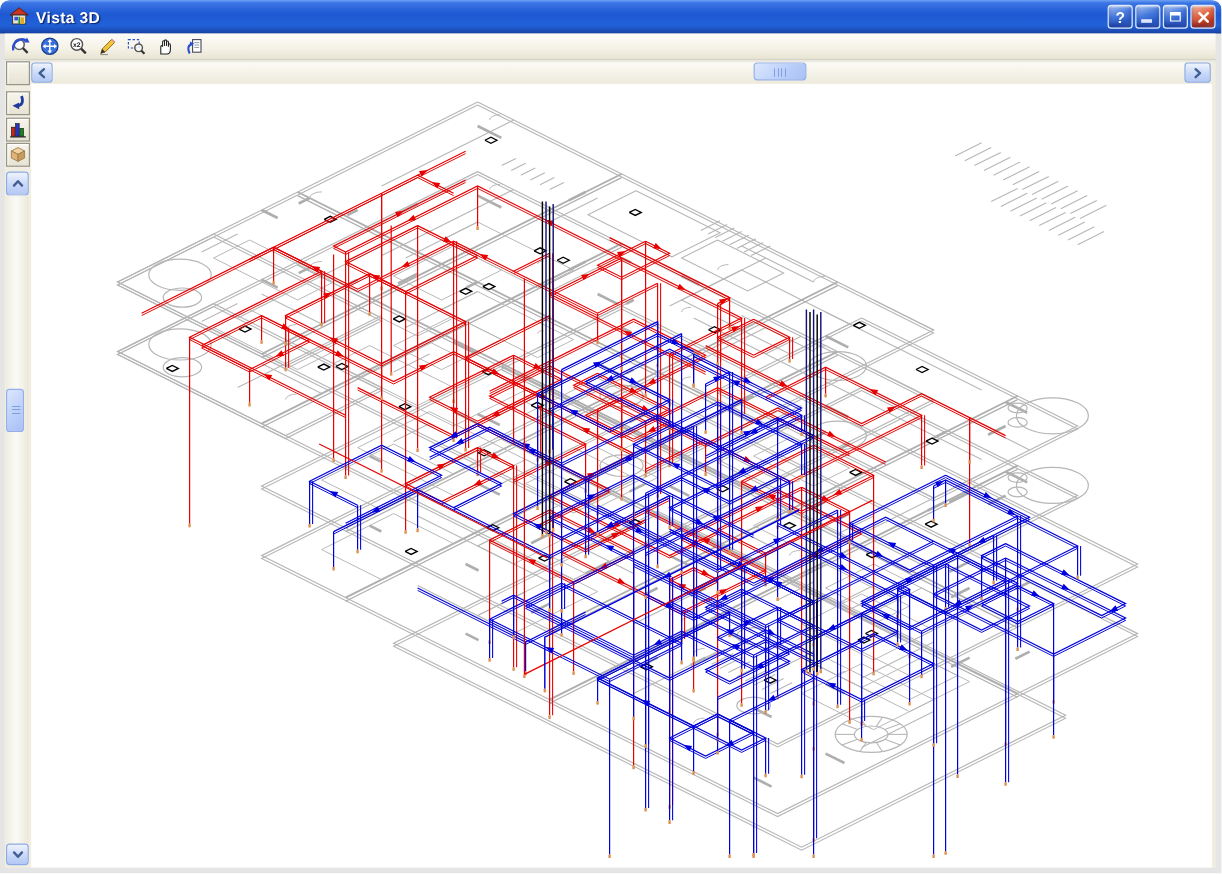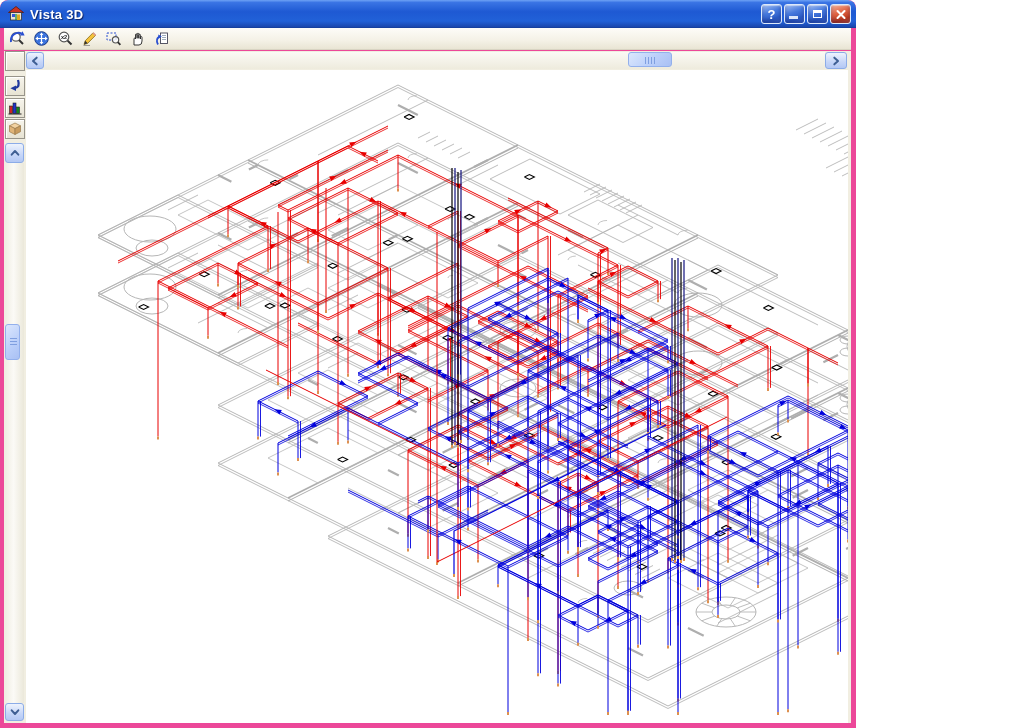--- a/index.html
+++ b/index.html
@@ -1,17 +1,17 @@
 <!DOCTYPE html>
 <html><head>
 <meta charset="utf-8">
 <style>
   html,body{margin:0;padding:0;background:#fff;}
   *{box-sizing:border-box;}
-  .window{position:relative;width:856px;height:728px;background:#ec4899;
+  .window{position:relative;width:1018px;height:728px;background:#e5e5e5;
     border-radius:8px 8px 0 0;overflow:hidden;font-family:"Liberation Sans",sans-serif;}
   .titlebar{position:absolute;top:0;left:0;right:0;height:28px;
     background:linear-gradient(180deg,#6ea2f5 0%,#3a74e4 9%,#1e59d3 42%,#2161d8 75%,#1a47ad 96%,#123a92 100%);
     border-radius:8px 8px 0 0;display:flex;align-items:center;padding:0 5px;}
   .app-icon{width:18px;height:18px;margin:0 2px;}
   .title{color:#fff;font-weight:bold;font-size:13px;letter-spacing:.3px;
     text-shadow:1px 1px 1px rgba(0,0,40,.65);flex:1;margin-left:3px;}
   .tb-buttons{display:flex;align-items:center;}
   .tbtn{position:relative;width:21px;height:20px;margin-left:2px;border-radius:3px;
     border:1px solid #dce9fb;display:flex;align-items:center;justify-content:center;

